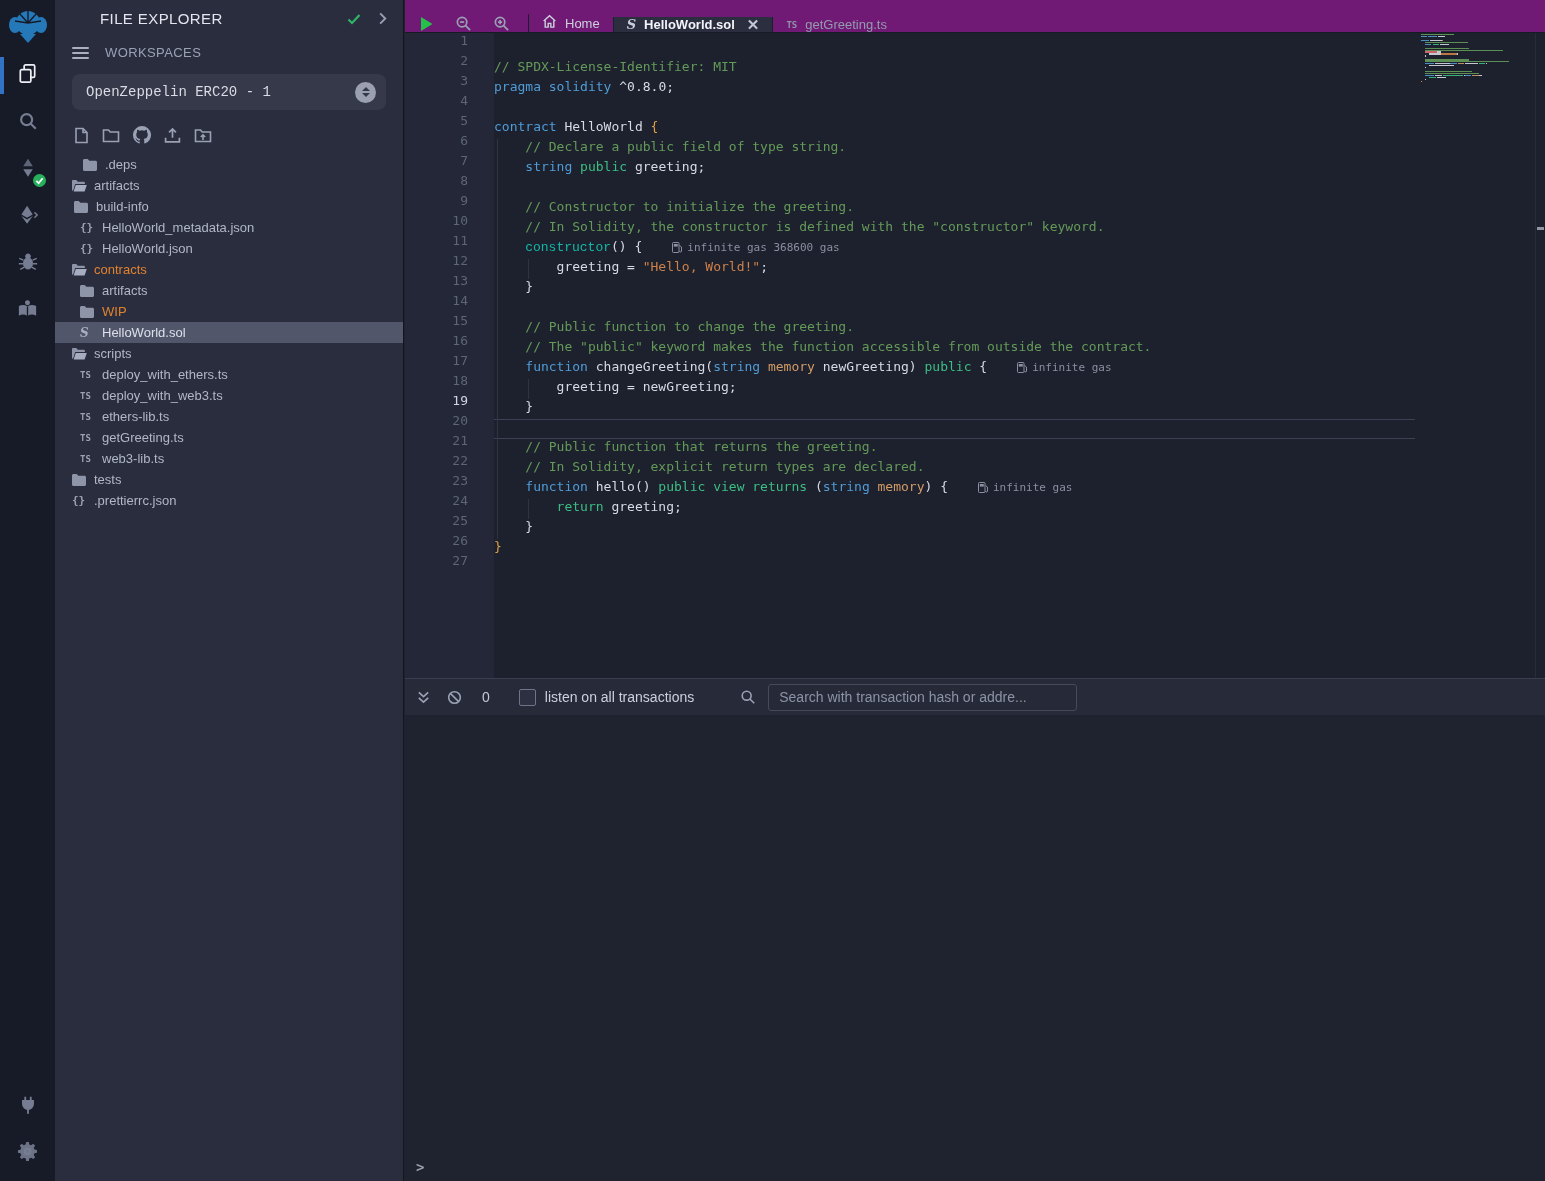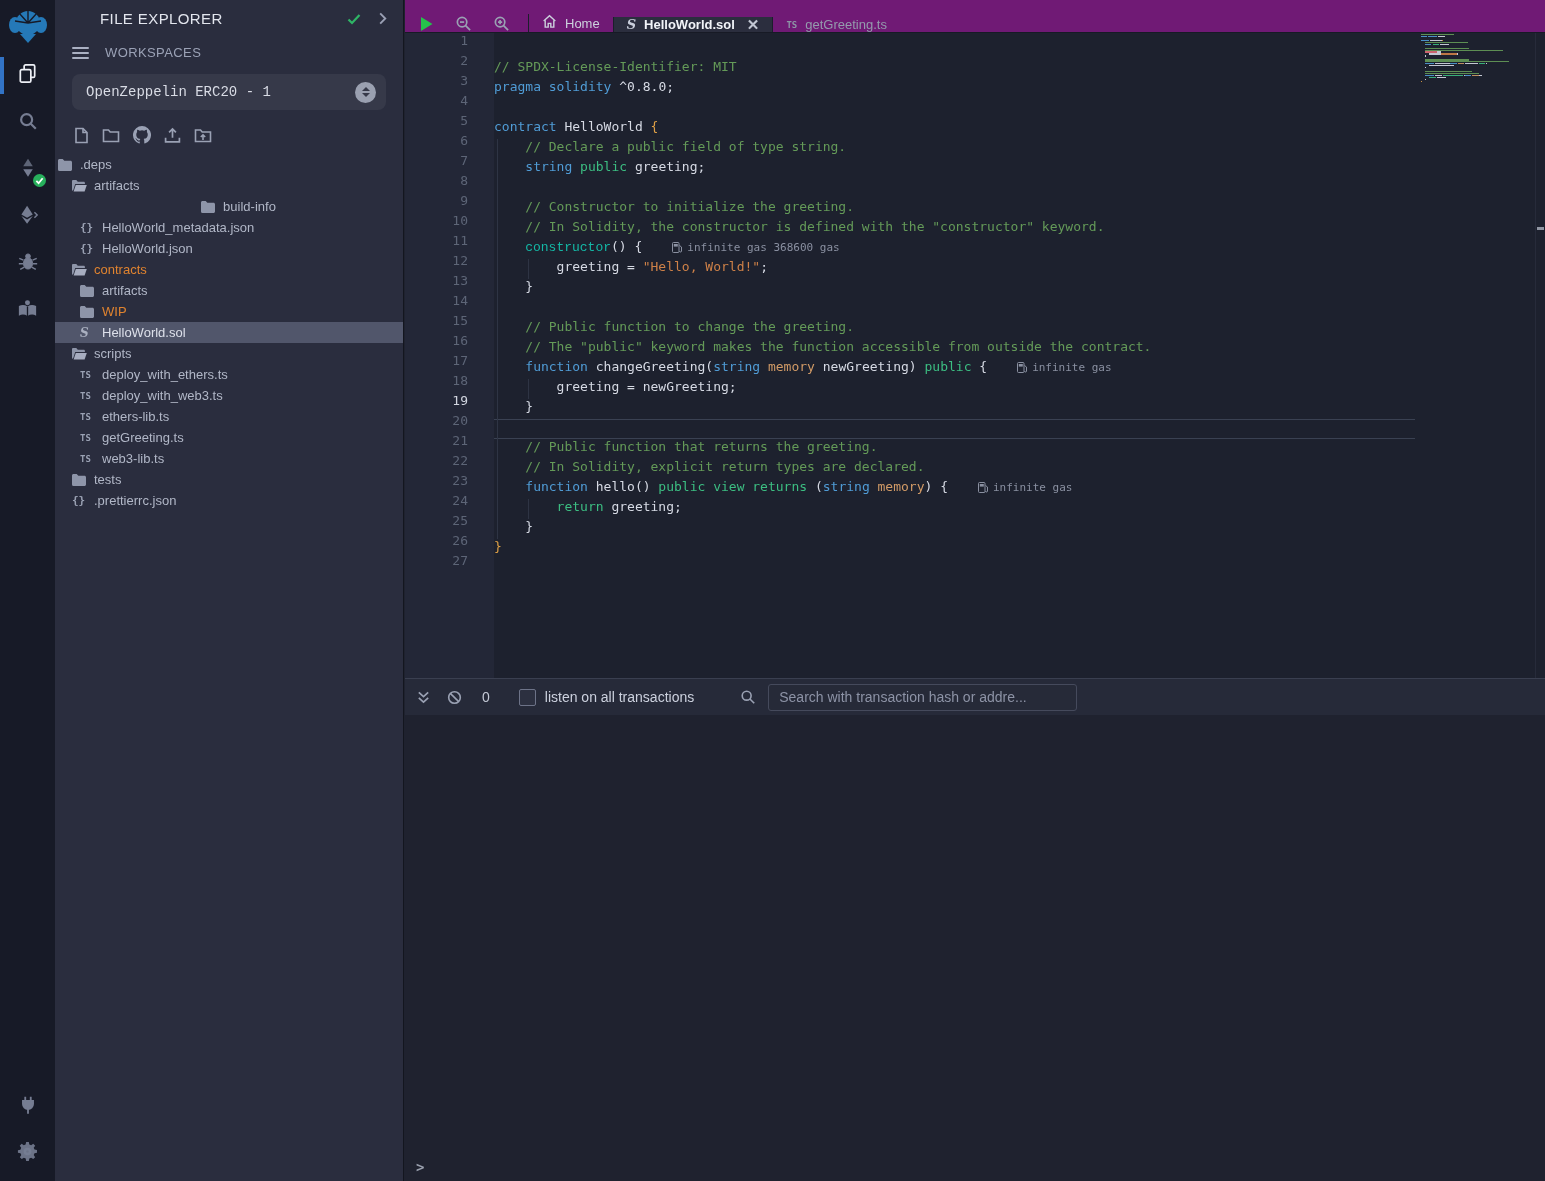--- a/index.html
+++ b/index.html
@@ -238,38 +238,38 @@
         </svg>
       </span>
       <span>
         <svg width="18" height="15" viewBox="0 0 18 15" fill="none" stroke="currentColor" stroke-width="1.6">
           <path d="M1.5 2 h5 l1.7 2 h8.3 v9.5 h-15 Z"></path>
             <path d="M9 12 V7 M6.8 9 L9 6.8 L11.2 9"></path>
         </svg>
       </span>
     </div>
     <div class="tree">
-        <div class="trow" style="padding-left: 3px;">
+        <div class="trow" style="padding-left: 28px;">
           <span class="tico">
             <svg width="14" height="12" viewBox="0 0 14 12">
               <path fill="#8e95a9" d="M0 1.5C0 .7.7 0 1.5 0h3.2l1.6 1.8h6.2c.8 0 1.5.7 1.5 1.5v7.2c0 .8-.7 1.5-1.5 1.5h-11A1.5 1.5 0 0 1 0 10.5Z"></path>
             </svg>
           </span>
           <span>.deps</span>
         </div>
         <div class="trow" style="padding-left: 17px;">
           <span class="tico">
             <svg width="15" height="12" viewBox="0 0 15 12">
               <path fill="#8e95a9" d="M0 1.2C0 .5.5 0 1.2 0h3.1l1.5 1.7h5.9c.7 0 1.2.5 1.2 1.2v1.2H3.2L1.4 9.8 0 11Z"></path>
               <path fill="#a7adc0" d="M3.8 5h11L12.6 11.4H1.6Z"></path>
             </svg>
           </span>
           <span>artifacts</span>
         </div>
-        <div class="trow" style="padding-left: 19px; justify-content: center;">
+        <div class="trow" style="padding-left: 19px;">
           <span class="tico">
             <svg width="14" height="12" viewBox="0 0 14 12">
               <path fill="#8e95a9" d="M0 1.5C0 .7.7 0 1.5 0h3.2l1.6 1.8h6.2c.8 0 1.5.7 1.5 1.5v7.2c0 .8-.7 1.5-1.5 1.5h-11A1.5 1.5 0 0 1 0 10.5Z"></path>
             </svg>
           </span>
           <span>build-info</span>
         </div>
         <div class="trow" style="padding-left: 25px;">
           <span class="tico">
             <span class="json-ic">{}</span>

